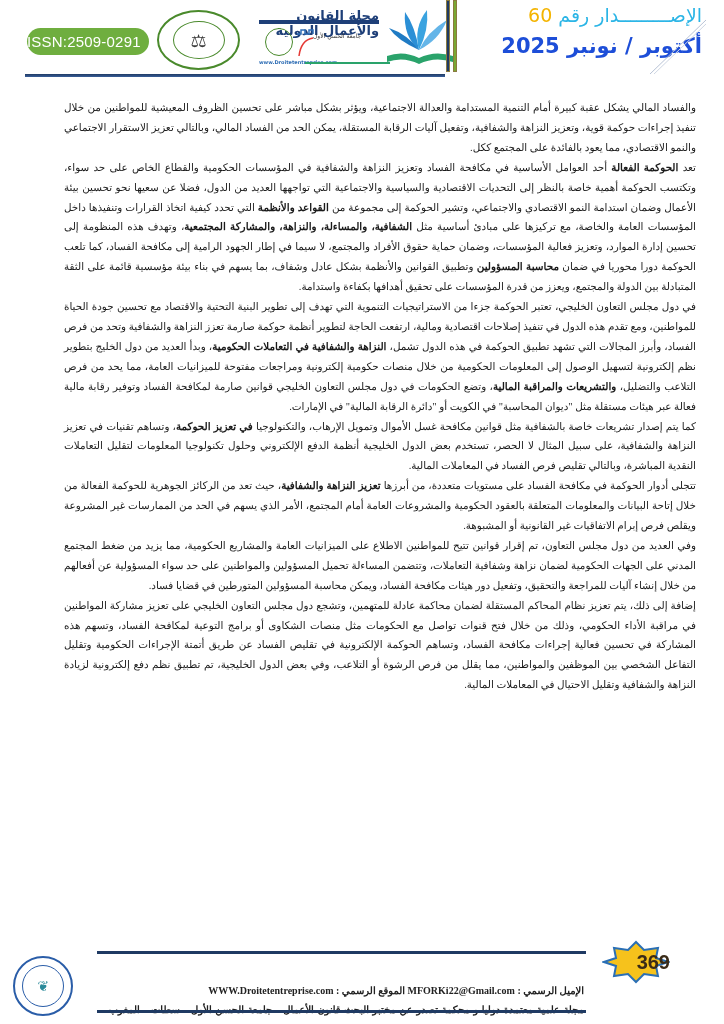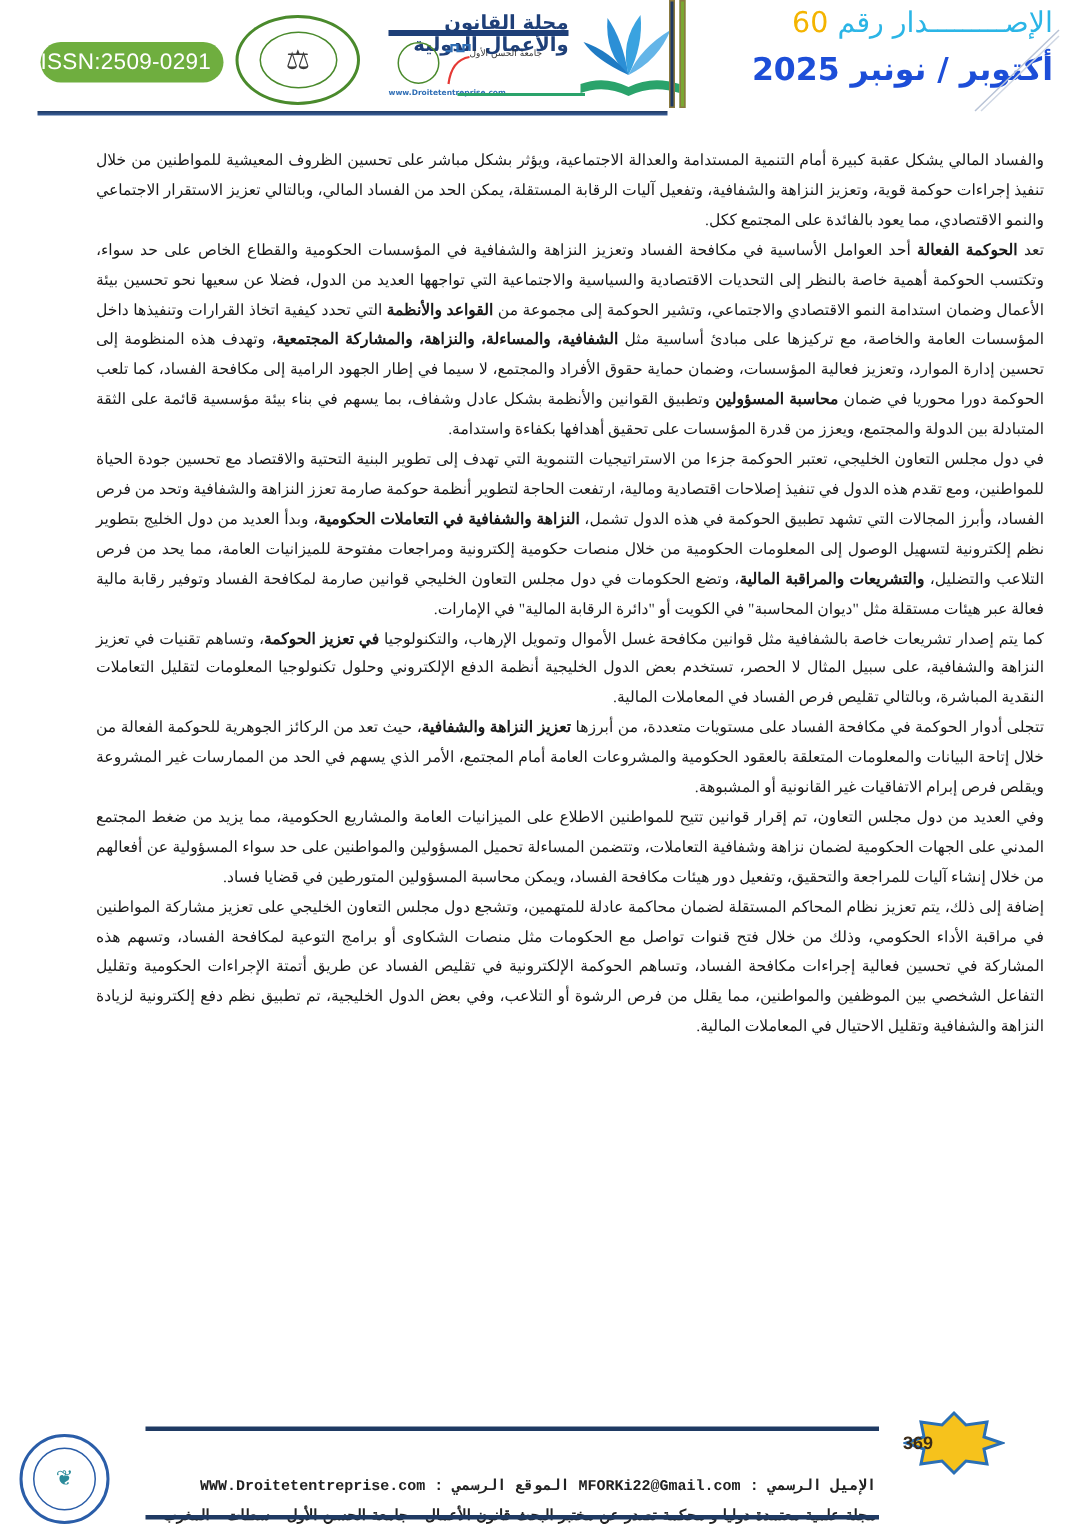--- a/index.html
+++ b/index.html
@@ -66,29 +66,29 @@
   }
   .seal-foot .inner { width: 40px; height: 40px; border-radius: 50%; border: 1px solid #2a5da8; font-size: 14px; color: #2a8a9a; display:flex; align-items:center; justify-content:center; }
   .foot-rule { position: absolute; left: 97px; width: 489px; height: 3px; background: #1f3a63; }
   .foot-rule.top { top: 951px; }
   .foot-rule.bot { top: 1010px; }
   .foot-line1 {
     position: absolute; right: 140px; top: 960px; direction: rtl; font-family: "DejaVu Serif", serif;
     font-size: 10px; font-weight: bold; color: #222; white-space: nowrap; margin-top: 44px;
   }
   .foot-line2 {
-    position: absolute; right: 140px; top: 985px; direction: rtl; font-family: Liberation Mono, monospace;
+    position: absolute; right: 140px; top: 985px; direction: rtl; font-family: Liberation Serif, serif;
     font-size: 10px; font-weight: bold; color: #222; white-space: nowrap;
   }
   .foot-line2 .latin { direction: ltr; unicode-bidi: embed; }
   .page-badge { position: absolute; left: 602px; top: 940px; width: 68px; height: 44px; }
   .page-badge svg { position: absolute; left: 0; top: 0; }
   .page-badge .num {
-    position: absolute; left: 0; top: 0; width: 68px; height: 44px; line-height: 44px; text-align: left;
-    font-family: "Liberation Sans", sans-serif; font-weight: bold; font-size: 12px; color: #3a2b18;
+    position: absolute; left: 0; top: 0; width: 68px; height: 44px; line-height: 44px; text-align: right;
+    font-family: "Liberation Sans", sans-serif; font-weight: bold; font-size: 20px; color: #3a2b18;
   }
 </style>
 </head>
 <body>
 
 <div class="header">
   <div class="issn">ISSN:2509-0291</div>
 
   <div class="seal-lab">
     <div class="inner">⚖</div>

